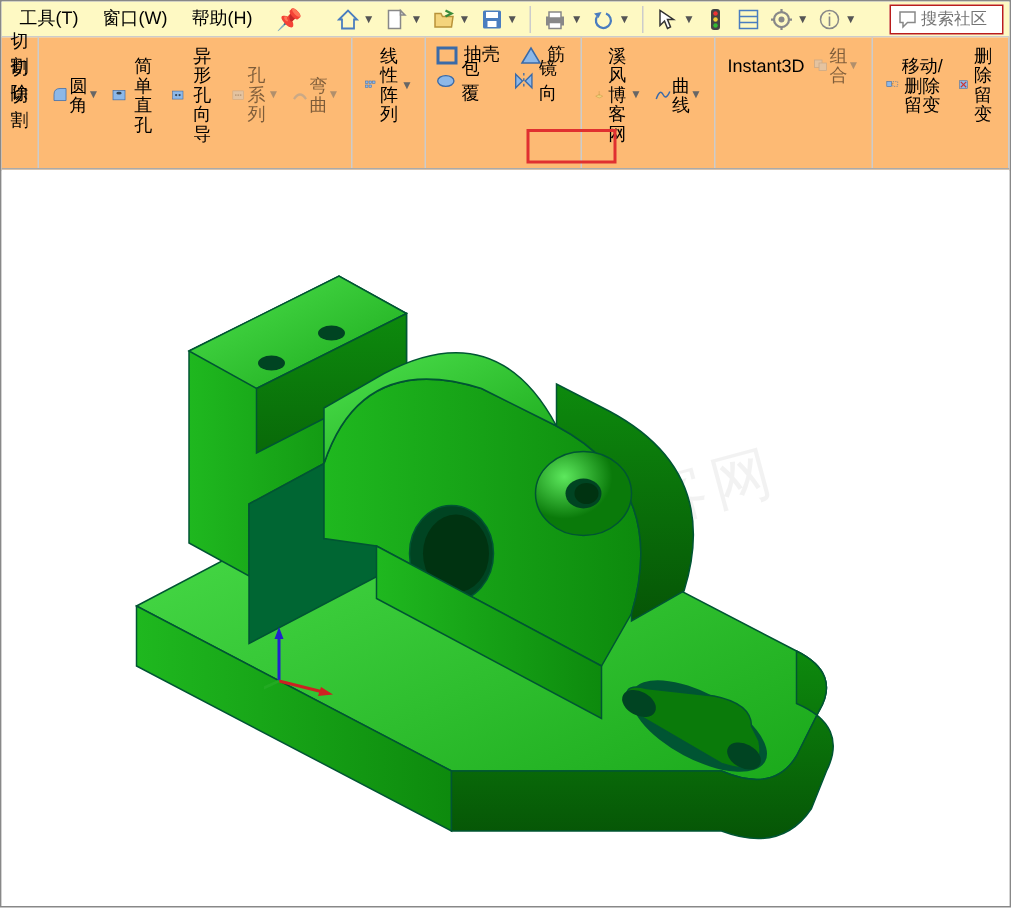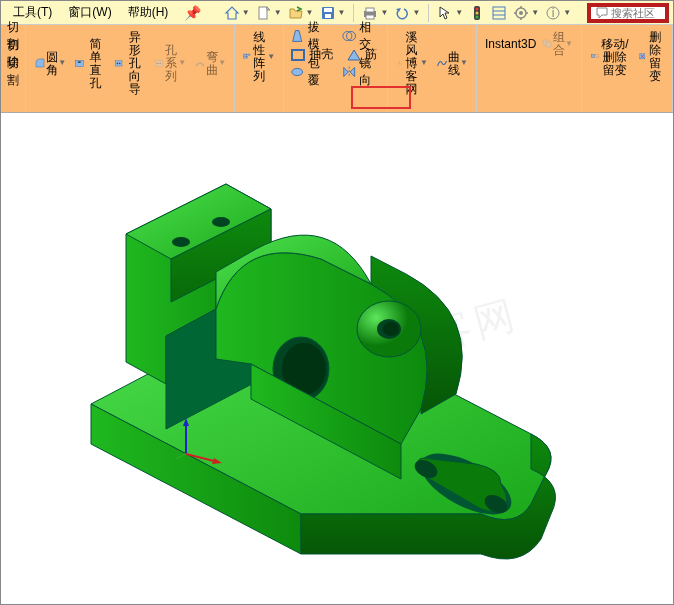--- a/index.html
+++ b/index.html
@@ -7,21 +7,21 @@
 
 
 .menubar { height:24px; background:#fef9c3; border-bottom:1px solid #ccc; display:flex; align-items:center; padding:0 4px; }
 .menubar .menu-item { padding:3px 8px; cursor:pointer; }
 .pin { margin-left:8px; color:#1a75cf; font-size:14px; }
 .topicons { margin-left:20px; display:flex; align-items:center; gap:2px; }
 .ticon { width:20px; height:20px; display:flex; align-items:center; justify-content:center; cursor:pointer; }
 .ticon svg { width:16px; height:16px; }
 .dd { font-size:8px; color:#555; margin-left:-2px; margin-right:2px; }
 .sep { width:1px; height:18px; background:#ccc; margin:0 4px; }
-.searchwrap { margin-left:auto; display:flex; align-items:center; border:4px solid #b91c1c; height:20px; padding:0 4px; background:#fff; }
+.searchwrap { margin-left:auto; display:flex; align-items:center; border:1px solid #b91c1c; height:20px; padding:0 4px; background:#fff; }
 .searchwrap input { border:none; outline:none; width:50px; font-size:11px; }
 .bubble { width:14px; height:14px; margin-right:2px; }
 
 
 .ribbon { height:88px; border-bottom:1px solid #aaa; background:#fdba74; display:flex; }
 .rgroup { border-right:1px solid #ccc; padding:2px 4px; display:flex; flex-direction:column; justify-content:flex-start; position:relative; }
 .rstack { display:flex; flex-direction:column; gap:0px; }
 .ritem-small { display:flex; align-items:center; height:18px; padding:0 2px; cursor:pointer; gap:3px; }
 .ritem-big { display:flex; flex-direction:row; align-items:center; padding:2px 4px; cursor:pointer; width:40px; }
 .ritem-big svg { width:24px; height:24px; }
@@ -215,27 +215,20 @@
           <rect x="2" y="14" width="5" height="5" fill="#8db8e8" stroke="#3a6aa8"></rect>
           <rect x="9" y="14" width="5" height="5" fill="#8db8e8" stroke="#3a6aa8"></rect>
         </svg>
       <span class="lbl">线性阵列</span>
         <span class="dd2">▼</span>
     </div>
   </div>
 
   <div class="rgroup" style="width:120px;">
     <div class="rstack">
-      <div class="ritem-small"><svg class="smicon" viewBox="0 0 16 16">
-            <path d="M3 14 L6 2 L10 2 L13 14 Z" fill="#8db8e8" stroke="#3a6aa8"></path>
-          </svg><span>拔模</span>
-        &nbsp;&nbsp;<svg class="smicon" viewBox="0 0 16 16">
-            <circle cx="6" cy="8" r="5" fill="none" stroke="#3a6aa8"></circle>
-            <circle cx="10" cy="8" r="5" fill="none" stroke="#3a6aa8"></circle>
-          </svg><span>相交</span></div>
       <div class="ritem-small"><svg class="smicon" viewBox="0 0 16 16">
             <rect x="2" y="4" width="12" height="10" fill="none" stroke="#3a6aa8" stroke-width="2"></rect>
           </svg><span>抽壳</span>
         &nbsp;&nbsp;<svg class="smicon" viewBox="0 0 16 16">
             <path d="M2 14 L8 4 L14 14 Z" fill="#8db8e8" stroke="#3a6aa8"></path>
           </svg><span>筋</span></div>
       <div class="ritem-small"><svg class="smicon" viewBox="0 0 16 16">
             <ellipse cx="8" cy="8" rx="6" ry="4" fill="#8db8e8" stroke="#3a6aa8"></ellipse>
           </svg><span>包覆</span>
         &nbsp;&nbsp;<svg class="smicon" viewBox="0 0 16 16">

